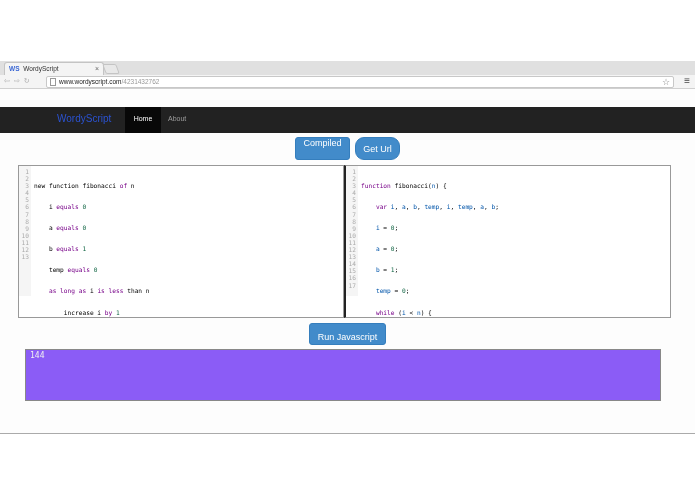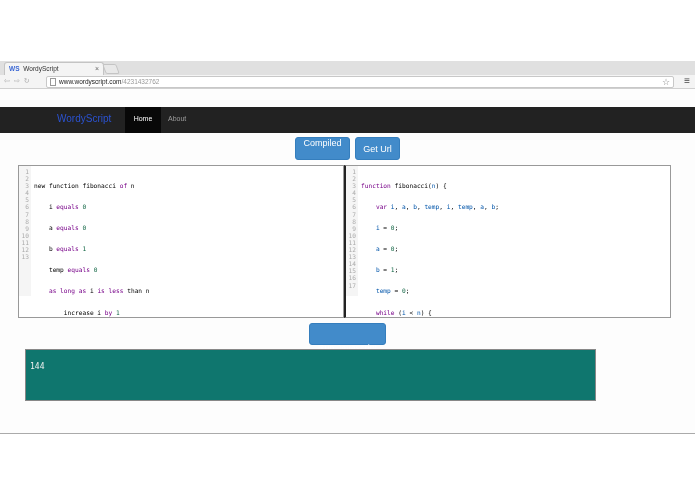--- a/index.html
+++ b/index.html
@@ -23,34 +23,34 @@
   .omnibox .star { position: absolute; right: 3px; top: 0px; font-size: 9px; color: #888; }
   .menu-ic { position: absolute; right: 5px; top: 0; font-size: 10px; color: #444; }
 
   .navbar { position: absolute; top: 46px; left: 0; width: 695px; height: 26px; background: #222222; }
   .brand { position: absolute; left: 57px; top: 6px; font-size: 10px; color: #2b52d0; }
   .nav-home { position: absolute; left: 125px; top: 0; width: 36px; height: 26px; background: #080808; color: #fff; font-size: 7px; padding-top: 8px; text-align: center; }
   .nav-about { position: absolute; left: 168px; top: 8px; color: #9d9d9d; font-size: 7px; }
 
   .btn { position: absolute; background: #428bca; color: #fff; border: 1px solid #357ebd; border-radius: 3px; font-size: 9px; text-align: center; }
   .btn-compiled { left: 295px; top: 76px; width: 55px; height: 23px; }
-  .btn-geturl { left: 355px; top: 76px; width: 45px; height: 23px; padding-top: 6px; }
-  .btn-run { left: 309px; top: 262px; width: 77px; height: 22px; padding-top: 19px; }
+  .btn-geturl { left: 355px; top: 76px; width: 45px; height: 23px; padding-top: 6px; border-radius: 9px; }
+  .btn-run { left: 309px; top: 262px; width: 77px; height: 22px; padding-top: 8px; }
 
   .editor { position: absolute; top: 104px; height: 153px; background: #fff; border: 1px solid #999; font-family: "DejaVu Sans Mono", monospace; font-size: 6.2px; overflow: hidden; }
   .editor-left { left: 18px; width: 326px; }
   .editor-right { left: 344px; width: 327px; border-left: 2px solid #222; }
   .gutter { position: absolute; left: 0; top: 0; width: 12px; height: 130px; background: #f5f5f5; color: #aaa; text-align: right; padding: 2px 2px 0 0; }
   .code { position: absolute; left: 15px; top: 2px; color: #000; white-space: pre; }
   .ln, .cl { height: 7.1px; line-height: 7.1px; }
   .kw { color: #708; }
   .num { color: #164; }
   .def { color: #05a; }
 
-  .output { position: absolute; left: 25px; top: 288px; width: 571px; height: 52px; background: #0f766e; border: 1px solid #888; color: #f0f0f0; font-family: "DejaVu Sans Mono", monospace; font-size: 8px; padding: 12px 4px; }
+  .output { position: absolute; left: 25px; top: 288px; width: 636px; height: 52px; background: #8b5cf6; border: 1px solid #888; color: #f0f0f0; font-family: "DejaVu Sans Mono", monospace; font-size: 8px; padding: 1px 4px; }
   .bottom-line { position: absolute; left: 0; top: 372px; width: 695px; height: 1px; background: #aaa; }
 </style>
 </head>
 <body>
 
 <div class="top-blank"></div>
 
 <div class="window">
 
   <div class="tabstrip">

